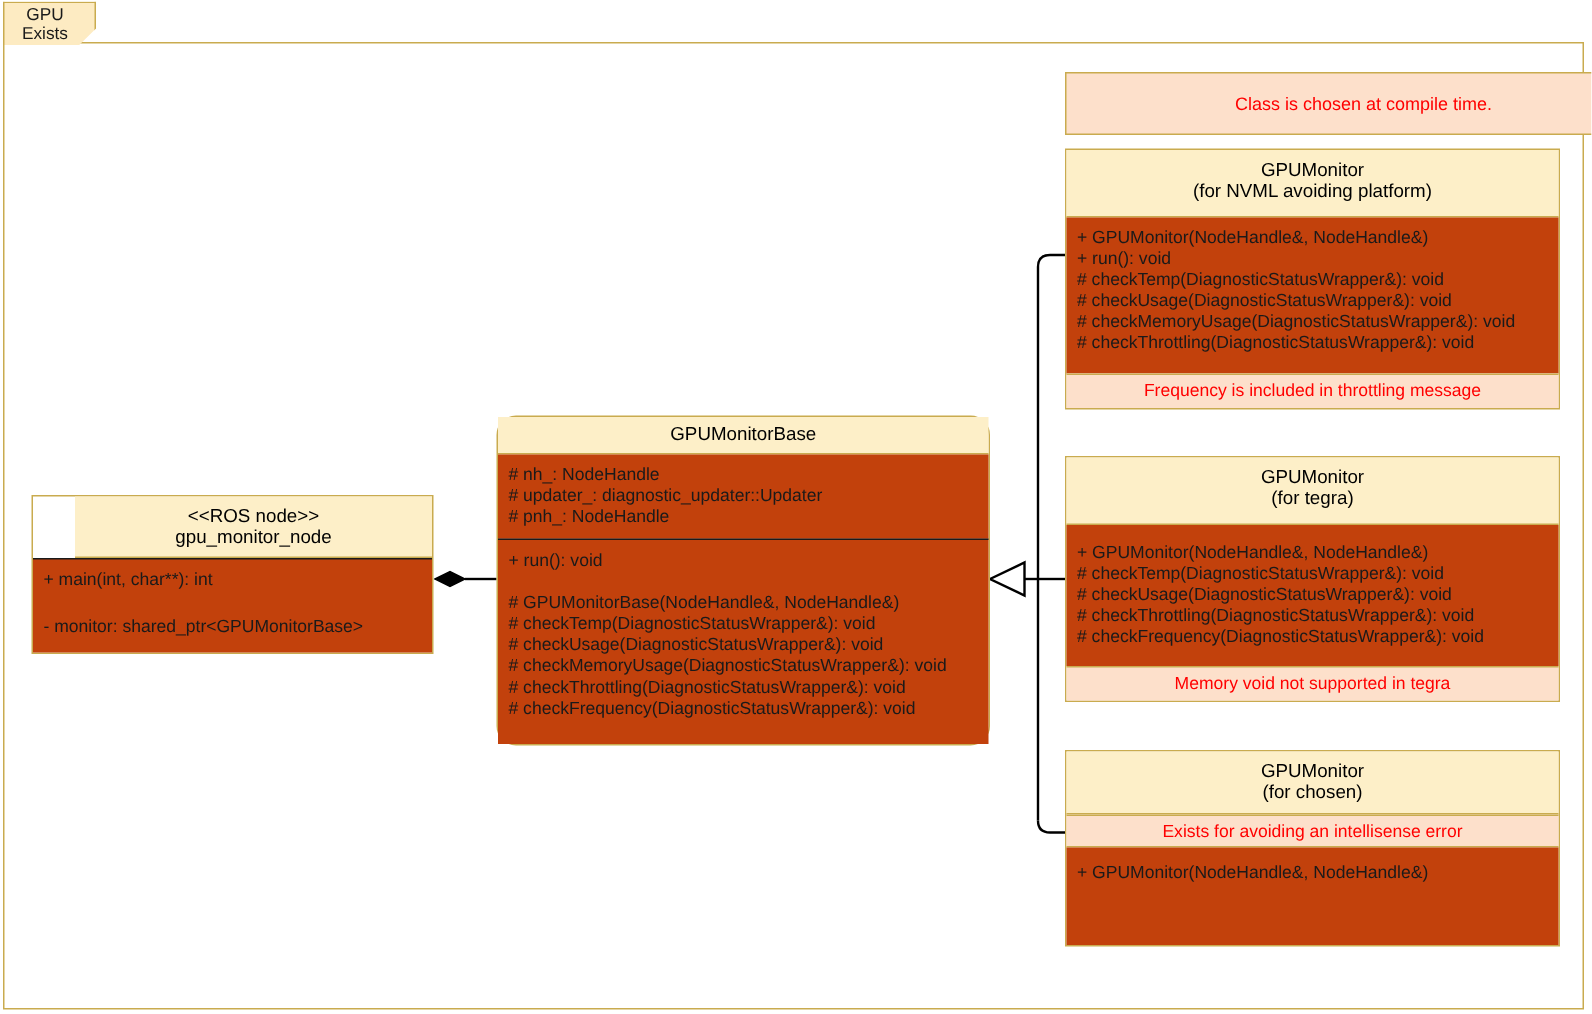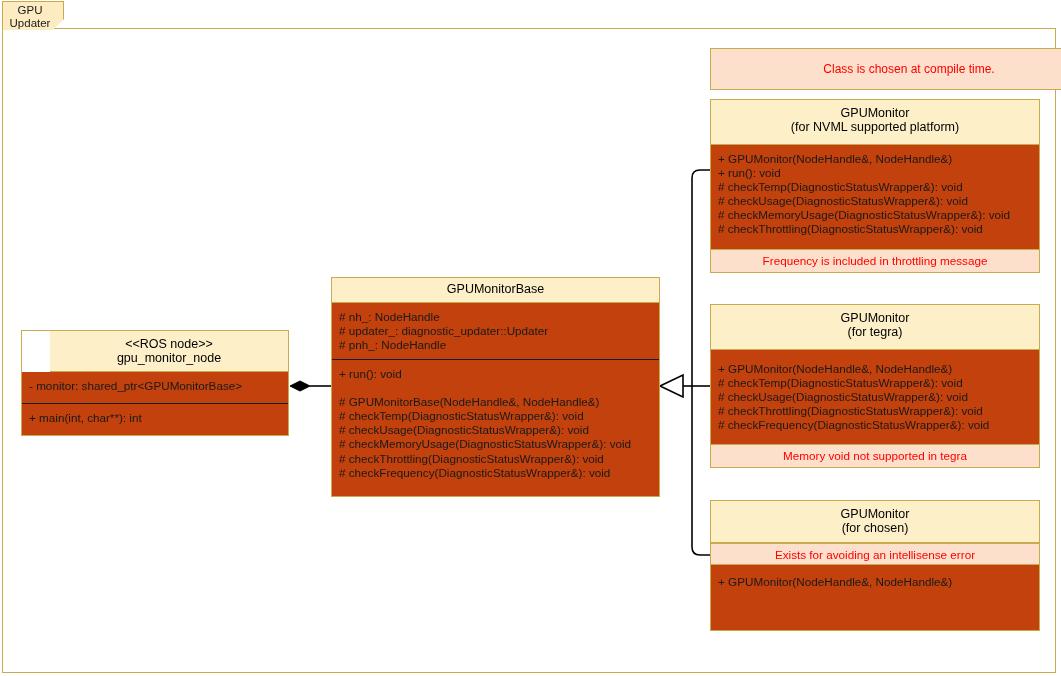--- a/index.html
+++ b/index.html
@@ -128,21 +128,21 @@
 </style>
 </head>
 <body>
 
 <div id="canvas">
 
   <div class="pkg-body"></div>
   <div class="pkg-tab"></div>
   <div class="pkg-tab-label">
     <div>GPU</div>
-    <div>Updater</div>
+    <div>Exists</div>
   </div>
 
   <svg class="wires" viewBox="0 0 1061 676">
 
     <line x1="310" y1="386" x2="331" y2="386" stroke="#000000" stroke-width="1.6"></line>
     <polygon points="290,386 300,381 310,386 300,391" fill="#000000" stroke="#000000" stroke-width="1"></polygon>
 
     <polygon points="660,386 683,375 683,397" fill="#ffffff" stroke="#000000" stroke-width="1.6" stroke-linejoin="miter"></polygon>
 
     <line x1="683" y1="386" x2="692" y2="386" stroke="#000000" stroke-width="1.6"></line>
@@ -158,29 +158,29 @@
 
   <div class="note-box" style="left:710px; top:48px; width:398px; height:42px;">
     <span>Class is chosen at compile time.</span>
   </div>
 
   <div class="uml-box" style="left:21px; top:330px; width:268px; height:106px;">
     <div class="uml-header" style="height:41px;margin-left:28px;">
       <div>&lt;&lt;ROS node&gt;&gt;</div>
       <div>gpu_monitor_node</div>
     </div>
+    <div class="uml-compartment" style="height:32px;">
+      <div>+ main(int, char**): int</div>
+    </div>
     <div class="uml-compartment first" style="height:31px;">
       <div>- monitor: shared_ptr&lt;GPUMonitorBase&gt;</div>
     </div>
-    <div class="uml-compartment" style="height:32px;">
-      <div>+ main(int, char**): int</div>
-    </div>
-  </div>
-
-  <div class="uml-box" style="left:331px; top:277px; width:329px; height:220px;">
+  </div>
+
+  <div class="uml-box" style="left:331px; top:277px; width:329px; height:220px;border-radius:13px;">
     <div class="uml-header" style="height:25px; padding-top:4px;">
       <div>GPUMonitorBase</div>
     </div>
     <div class="uml-compartment first" style="height:56px;">
       <div># nh_: NodeHandle</div>
       <div># updater_: diagnostic_updater::Updater</div>
       <div># pnh_: NodeHandle</div>
     </div>
     <div class="uml-compartment" style="height:137px;">
       <div>+ run(): void</div>
@@ -190,21 +190,21 @@
       <div># checkUsage(DiagnosticStatusWrapper&amp;): void</div>
       <div># checkMemoryUsage(DiagnosticStatusWrapper&amp;): void</div>
       <div># checkThrottling(DiagnosticStatusWrapper&amp;): void</div>
       <div># checkFrequency(DiagnosticStatusWrapper&amp;): void</div>
     </div>
   </div>
 
   <div class="uml-box" style="left:710px; top:99px; width:330px; height:174px;">
     <div class="uml-header" style="height:45px;">
       <div>GPUMonitor</div>
-      <div>(for NVML supported platform)</div>
+      <div>(for NVML avoiding platform)</div>
     </div>
     <div class="uml-compartment first" style="height:104px;">
       <div>+ GPUMonitor(NodeHandle&amp;, NodeHandle&amp;)</div>
       <div>+ run(): void</div>
       <div># checkTemp(DiagnosticStatusWrapper&amp;): void</div>
       <div># checkUsage(DiagnosticStatusWrapper&amp;): void</div>
       <div># checkMemoryUsage(DiagnosticStatusWrapper&amp;): void</div>
       <div># checkThrottling(DiagnosticStatusWrapper&amp;): void</div>
     </div>
     <div class="uml-note-strip bottom" style="height:23px;">Frequency is included in throttling message</div>

